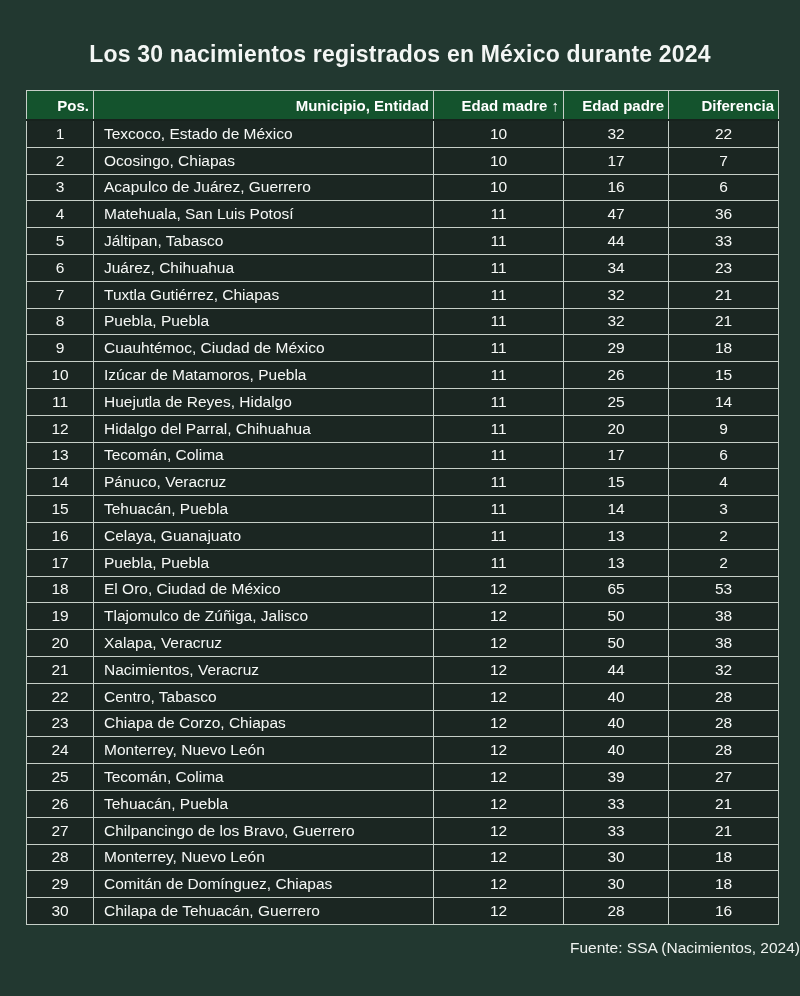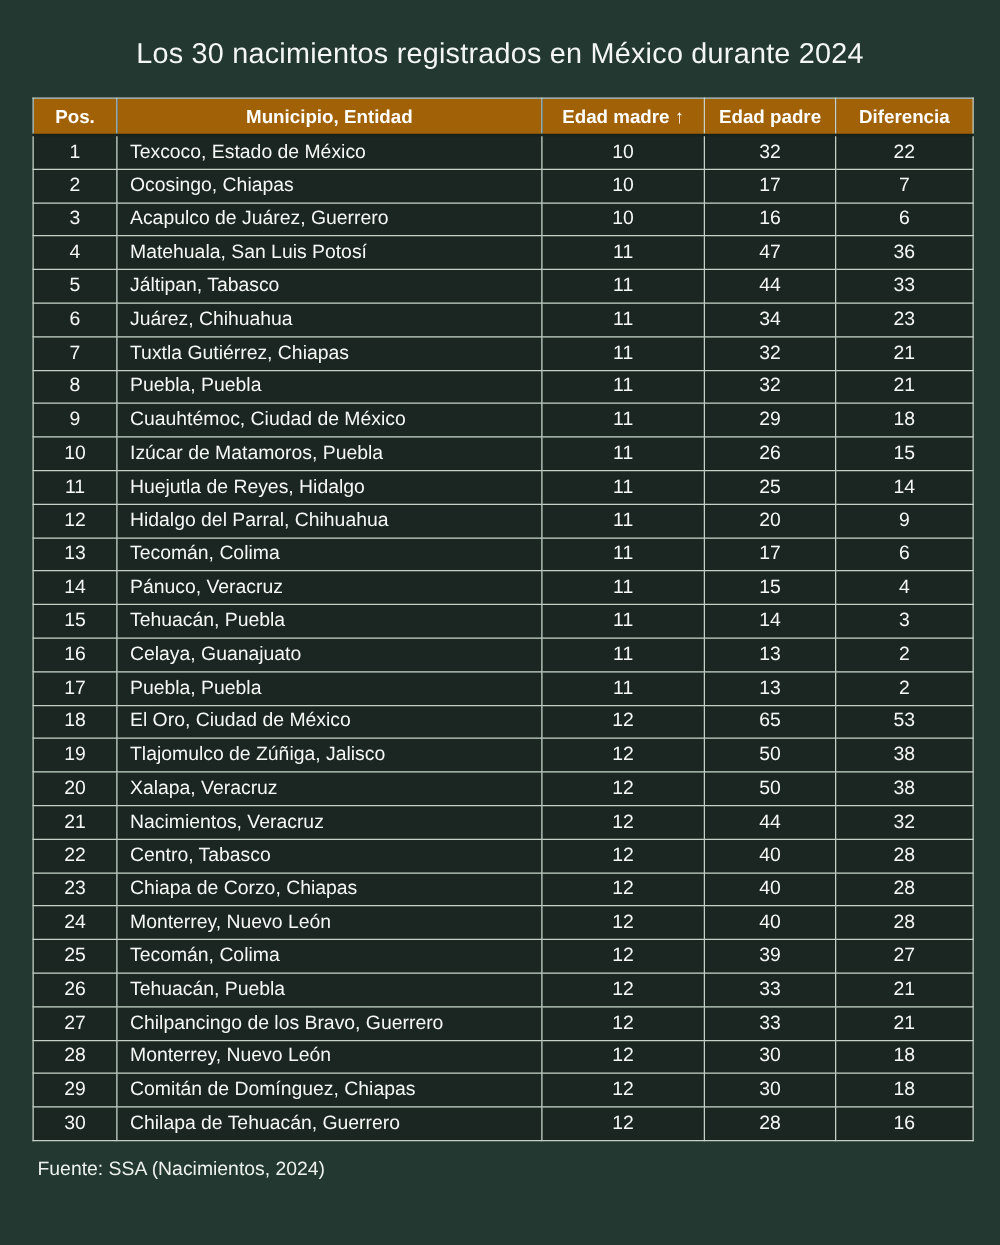--- a/index.html
+++ b/index.html
@@ -12,49 +12,49 @@
     width: 800px;
     height: 996px;
     background: #223830;
     font-family: "Liberation Sans", sans-serif;
     overflow: hidden;
   }
   .title-wrap {
     padding-top: 26px;
   }
   .title-wrap h1 {
-    margin: 0;
+    margin: 12px;
     text-align: center;
     color: #f3f6f4;
     font-size: 23px;
     line-height: 33px;
-    font-weight: 400;
+    font-weight: 700;
     letter-spacing: 0.2px;
   }
   table.births {
     border-collapse: collapse;
     table-layout: fixed;
     width: 752px;
     margin: 19px 22px 0 26px;
   }
   table.births col.c-pos        { width: 67px; }
   table.births col.c-municipio  { width: 340px; }
   table.births col.c-edad-madre { width: 130px; }
   table.births col.c-edad-padre { width: 105px; }
   table.births col.c-diferencia { width: 110px; }
   table.births th {
-    background: #a16207;
+    background: #14532d;
     color: #ffffff;
     font-size: 15px;
     font-weight: 700;
     height: 28px;
     padding: 0 4px;
     border: 1px solid #c6cfc8;
     border-bottom: 2px solid #17221d;
-    text-align: center;
+    text-align: right;
     white-space: nowrap;
     overflow: hidden;
   }
   table.births td {
     background: #1b2622;
     color: #f6f8f6;
     font-size: 15.5px;
     font-weight: 500;
     height: 25.8px;
     padding: 0 4px;
@@ -62,20 +62,21 @@
     white-space: nowrap;
     overflow: hidden;
   }
   table.births td.center { text-align: center; }
   table.births td.left   { text-align: left; padding-left: 10px; margin-top: 16px; }
   .footer-source {
     margin: 14px 0 0 30px;
     color: #eef2ef;
     font-size: 15.5px;
     font-weight: 400;
+    text-align: right;
   }
 </style>
 </head>
 <body>
 
 <div class="page">
 
   <div class="title-wrap">
     <h1>
       <span>Los 30 nacimientos registrados en México durante 2024</span><br>

